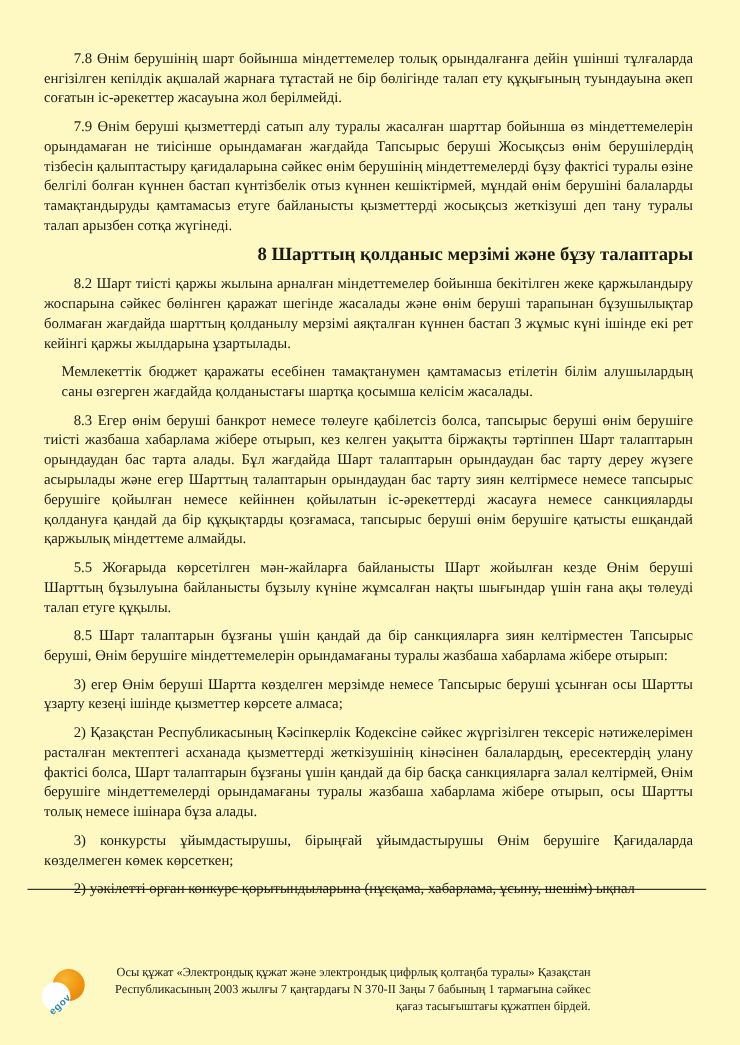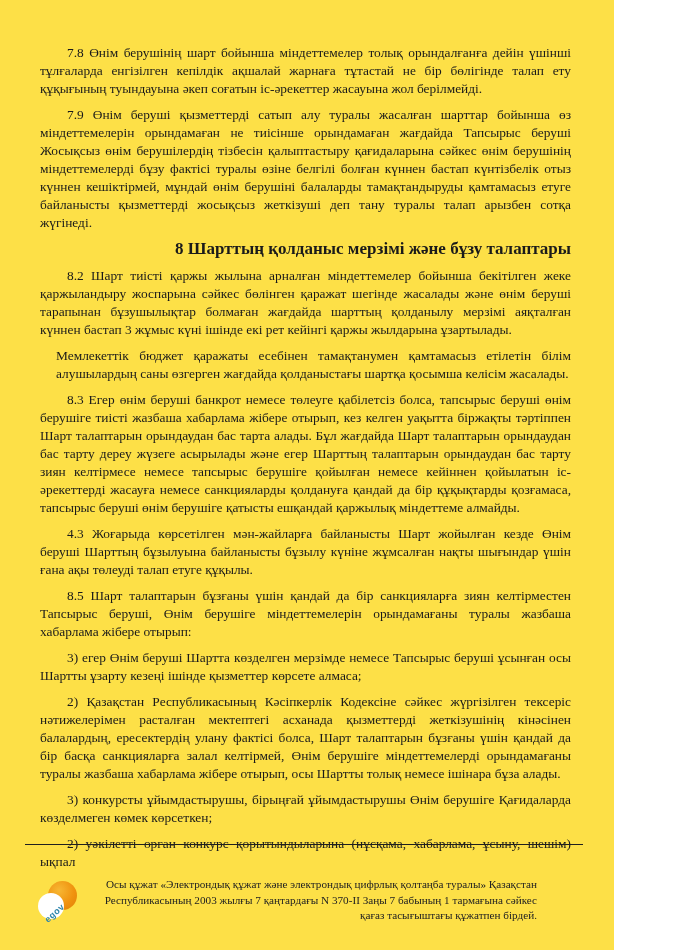--- a/index.html
+++ b/index.html
@@ -8,25 +8,24 @@
     background: #ffffff;
   }
   body {
     width: 673px;
     height: 950px;
     overflow: hidden;
     font-family: "Liberation Serif", "DejaVu Serif", serif;
   }
   .page {
     position: relative;
-    width: 598px;
+    width: 673px;
     height: 950px;
-    background: #fde047;
+    background: #fef9c3;
     color: #1a1a1a;
-    padding-left: 16px;
   }
   .content {
     position: absolute;
     top: 44px;
     left: 40px;
     right: 43px;
     font-size: 13.4px;
     line-height: 18px;
     text-align: justify;
     color: #1a1a1a;
@@ -121,21 +120,21 @@
 <body>
 
 <div class="page">
   <div class="content">
     <p class="para">7.8 Өнім берушінің шарт бойынша міндеттемелер толық орындалғанға дейін үшінші тұлғаларда енгізілген кепілдік ақшалай жарнаға тұтастай не бір бөлігінде талап ету құқығының туындауына әкеп соғатын іс-әрекеттер жасауына жол берілмейді.</p>
     <p class="para">7.9 Өнім беруші қызметтерді сатып алу туралы жасалған шарттар бойынша өз міндеттемелерін орындамаған не тиісінше орындамаған жағдайда Тапсырыс беруші Жосықсыз өнім берушілердің тізбесін қалыптастыру қағидаларына сәйкес өнім берушінің міндеттемелерді бұзу фактісі туралы өзіне белгілі болған күннен бастап күнтізбелік отыз күннен кешіктірмей, мұндай өнім берушіні балаларды тамақтандыруды қамтамасыз етуге байланысты қызметтерді жосықсыз жеткізуші деп тану туралы талап арызбен сотқа жүгінеді.</p>
     <h2 class="heading">8 Шарттың қолданыс мерзімі және бұзу талаптары</h2>
     <p class="para para--joined">8.2 Шарт тиісті қаржы жылына арналған міндеттемелер бойынша бекітілген жеке қаржыландыру жоспарына сәйкес бөлінген қаражат шегінде жасалады және өнім беруші тарапынан бұзушылықтар болмаған жағдайда шарттың қолданылу мерзімі аяқталған күннен бастап 3 жұмыс күні ішінде екі рет кейінгі қаржы жылдарына ұзартылады.</p>
     <p class="para--noindent">Мемлекеттік бюджет қаражаты есебінен тамақтанумен қамтамасыз етілетін білім алушылардың саны өзгерген жағдайда қолданыстағы шартқа қосымша келісім жасалады.</p>
     <p class="para">8.3 Егер өнім беруші банкрот немесе төлеуге қабілетсіз болса, тапсырыс беруші өнім берушіге тиісті жазбаша хабарлама жібере отырып, кез келген уақытта біржақты тәртіппен Шарт талаптарын орындаудан бас тарта алады. Бұл жағдайда Шарт талаптарын орындаудан бас тарту дереу жүзеге асырылады және егер Шарттың талаптарын орындаудан бас тарту зиян келтірмесе немесе тапсырыс берушіге қойылған немесе кейіннен қойылатын іс-әрекеттерді жасауға немесе санкцияларды қолдануға қандай да бір құқықтарды қозғамаса, тапсырыс беруші өнім берушіге қатысты ешқандай қаржылық міндеттеме алмайды.</p>
-    <p class="para">4.3 Жоғарыда көрсетілген мән-жайларға байланысты Шарт жойылған кезде Өнім беруші Шарттың бұзылуына байланысты бұзылу күніне жұмсалған нақты шығындар үшін ғана ақы төлеуді талап етуге құқылы.</p>
+    <p class="para">5.5 Жоғарыда көрсетілген мән-жайларға байланысты Шарт жойылған кезде Өнім беруші Шарттың бұзылуына байланысты бұзылу күніне жұмсалған нақты шығындар үшін ғана ақы төлеуді талап етуге құқылы.</p>
     <p class="para">8.5 Шарт талаптарын бұзғаны үшін қандай да бір санкцияларға зиян келтірместен Тапсырыс беруші, Өнім берушіге міндеттемелерін орындамағаны туралы жазбаша хабарлама жібере отырып:</p>
     <p class="para">3) егер Өнім беруші Шартта көзделген мерзімде немесе Тапсырыс беруші ұсынған осы Шартты ұзарту кезеңі ішінде қызметтер көрсете алмаса;</p>
     <p class="para">2) Қазақстан Республикасының Кәсіпкерлік Кодексіне сәйкес жүргізілген тексеріс нәтижелерімен расталған мектептегі асханада қызметтерді жеткізушінің кінәсінен балалардың, ересектердің улану фактісі болса, Шарт талаптарын бұзғаны үшін қандай да бір басқа санкцияларға залал келтірмей, Өнім берушіге міндеттемелерді орындамағаны туралы жазбаша хабарлама жібере отырып, осы Шартты толық немесе ішінара бұза алады.</p>
     <p class="para">3) конкурсты ұйымдастырушы, бірыңғай ұйымдастырушы Өнім берушіге Қағидаларда көзделмеген көмек көрсеткен;</p>
     <p class="para struck">
       <span>2) уәкілетті орган конкурс қорытындыларына (нұсқама, хабарлама, ұсыну, шешім) ықпал</span>
       <span class="strike-line"></span>
     </p>
   </div>
 

